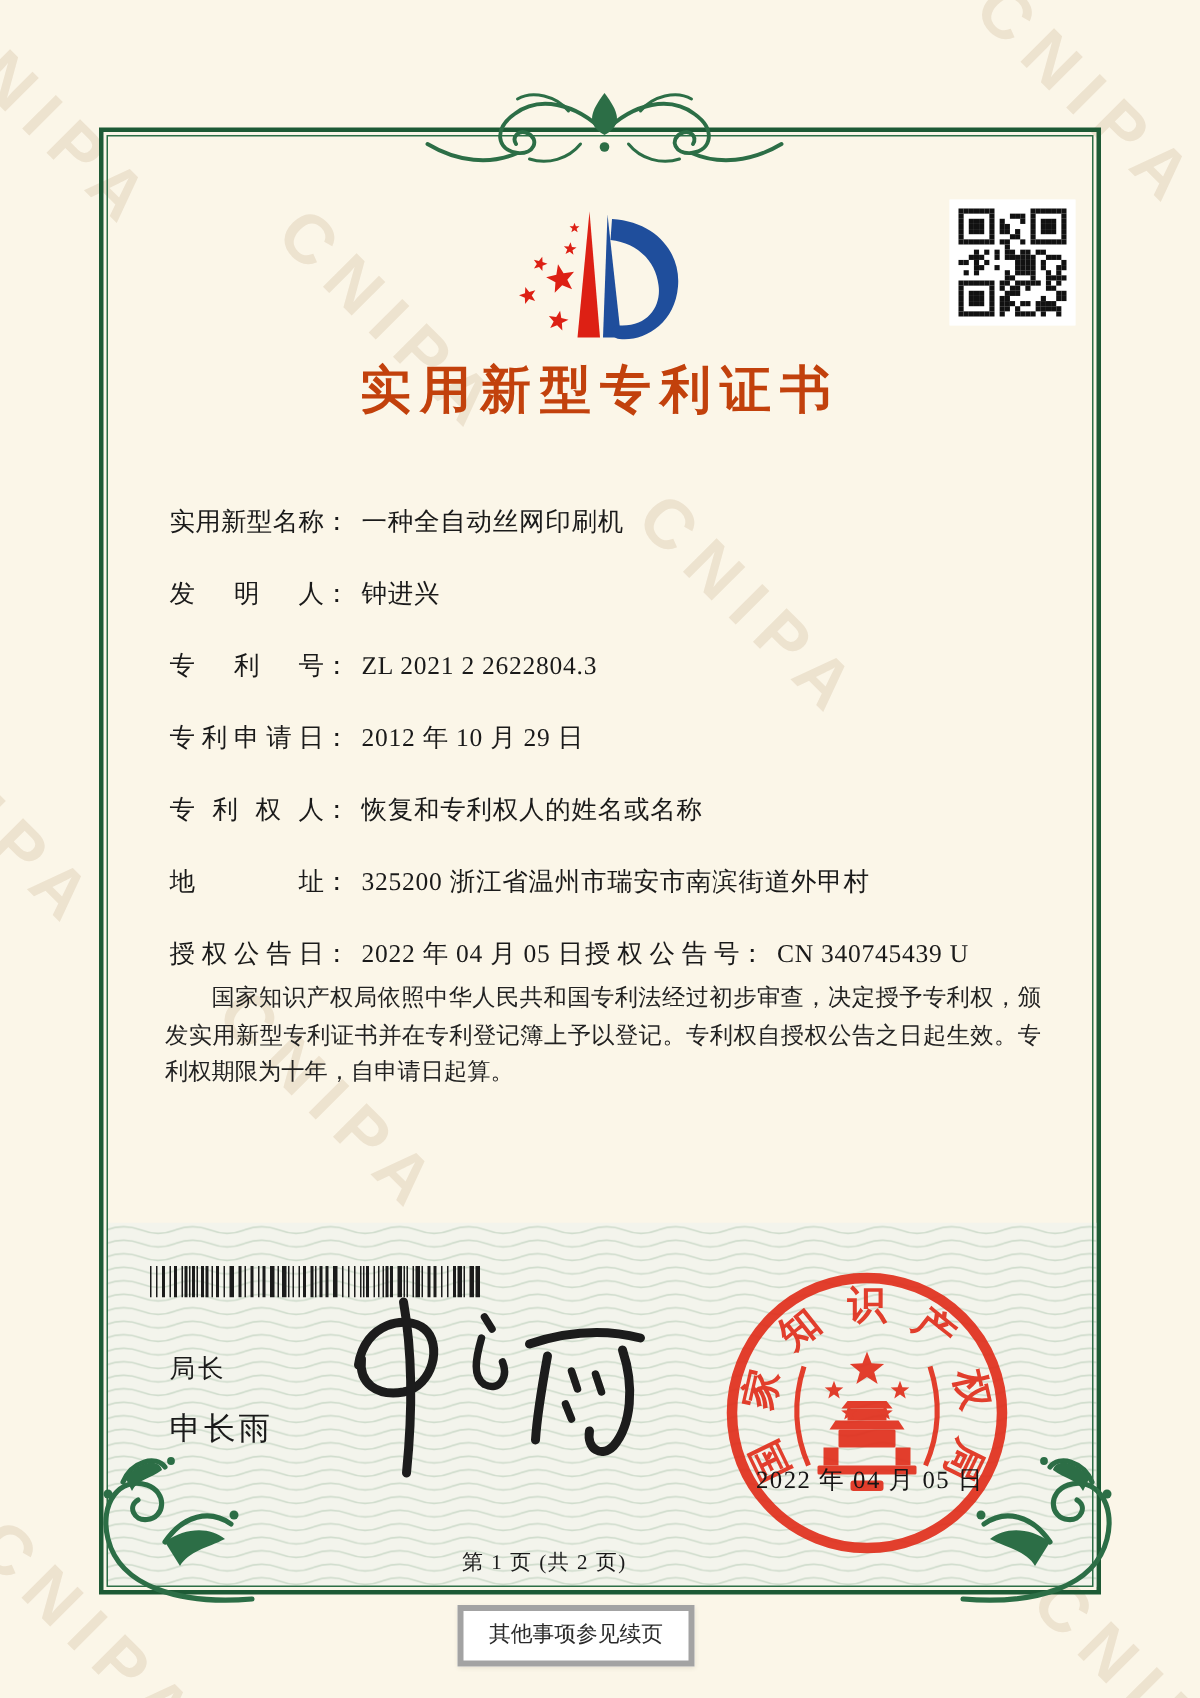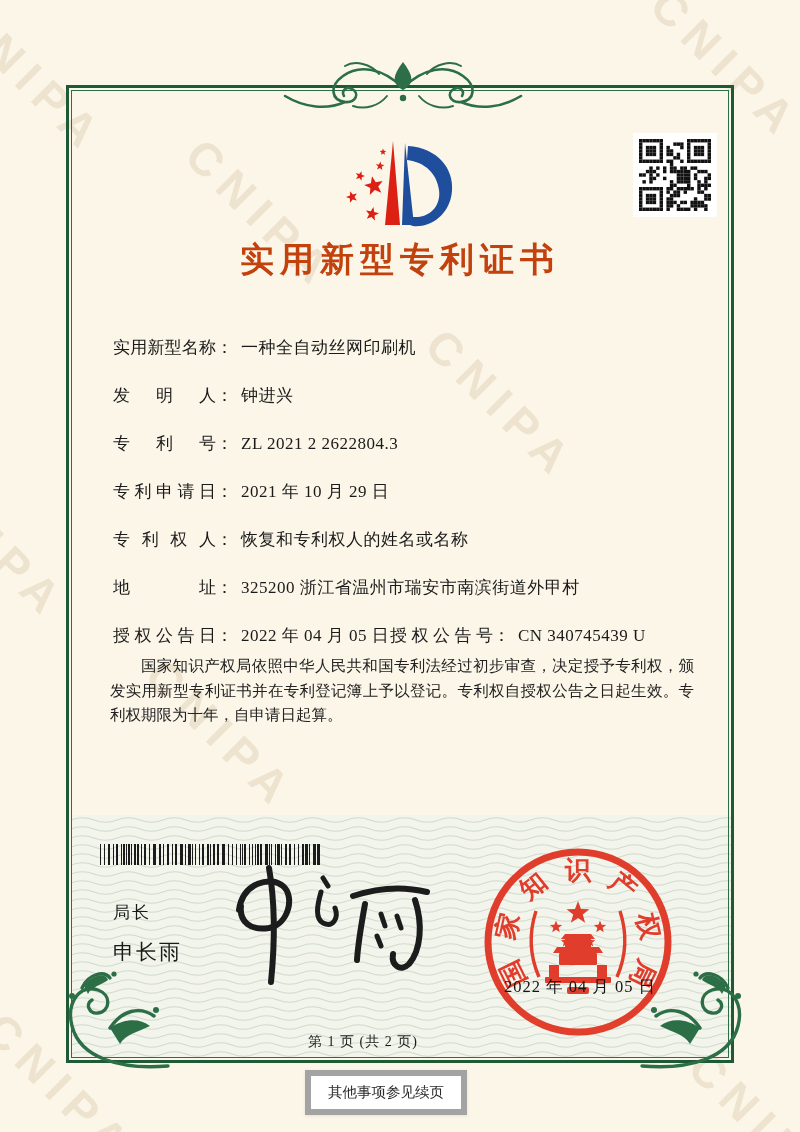--- a/index.html
+++ b/index.html
@@ -57,21 +57,21 @@
   .signer-name{position:absolute;left:113px;top:938px;font-size:21px;letter-spacing:2px;z-index:6;}
   .signature{position:absolute;left:225px;top:862px;z-index:6;}
   .seal{position:absolute;left:481px;top:845px;z-index:5;}
   .seal-date{
     position:absolute;left:498px;top:976px;width:164px;text-align:center;
     font-size:16.5px;letter-spacing:1px;color:#151515;z-index:6;
   }
   .pageno{position:absolute;left:308px;top:1033px;width:200px;text-align:left;font-size:14px;letter-spacing:1px;z-index:5;}
   .contnote{
     position:absolute;left:305px;top:1070px;width:150px;height:33px;line-height:33px;
-    background:#ffffff;border:6px solid #a3a3a3;box-shadow:0 1px 3px rgba(90,80,50,0.12);
+    background:#ffffff;border:4px solid #a3a3a3;box-shadow:0 1px 3px rgba(90,80,50,0.12);
     text-align:center;font-size:14.5px;color:#2a2a2a;z-index:6;
   }
 </style>
 </head>
 <body>
 
 <div class="page">
 
   <div id="watermarks">
       <div class="wm" style="left: -18px; top: -8px;">CNIPA</div>
@@ -405,21 +405,21 @@
           <span>专</span>
           <span>利</span>
           <span>号</span>
         </span><span class="f-colon">：</span><span class="f-value">ZL 2021 2 2622804.3</span></div>
       <div class="field-row"><span class="f-label">
           <span>专</span>
           <span>利</span>
           <span>申</span>
           <span>请</span>
           <span>日</span>
-        </span><span class="f-colon">：</span><span class="f-value">2021 年 10 月 29 日</span></div>
+        </span><span class="f-colon">：</span><span class="f-value">2012 年 10 月 29 日</span></div>
       <div class="field-row"><span class="f-label">
           <span>专</span>
           <span>利</span>
           <span>权</span>
           <span>人</span>
         </span><span class="f-colon">：</span><span class="f-value">恢复和专利权人的姓名或名称</span></div>
       <div class="field-row"><span class="f-label">
           <span>地</span>
           <span>址</span>
         </span><span class="f-colon">：</span><span class="f-value">325200 浙江省温州市瑞安市南滨街道外甲村</span></div>

